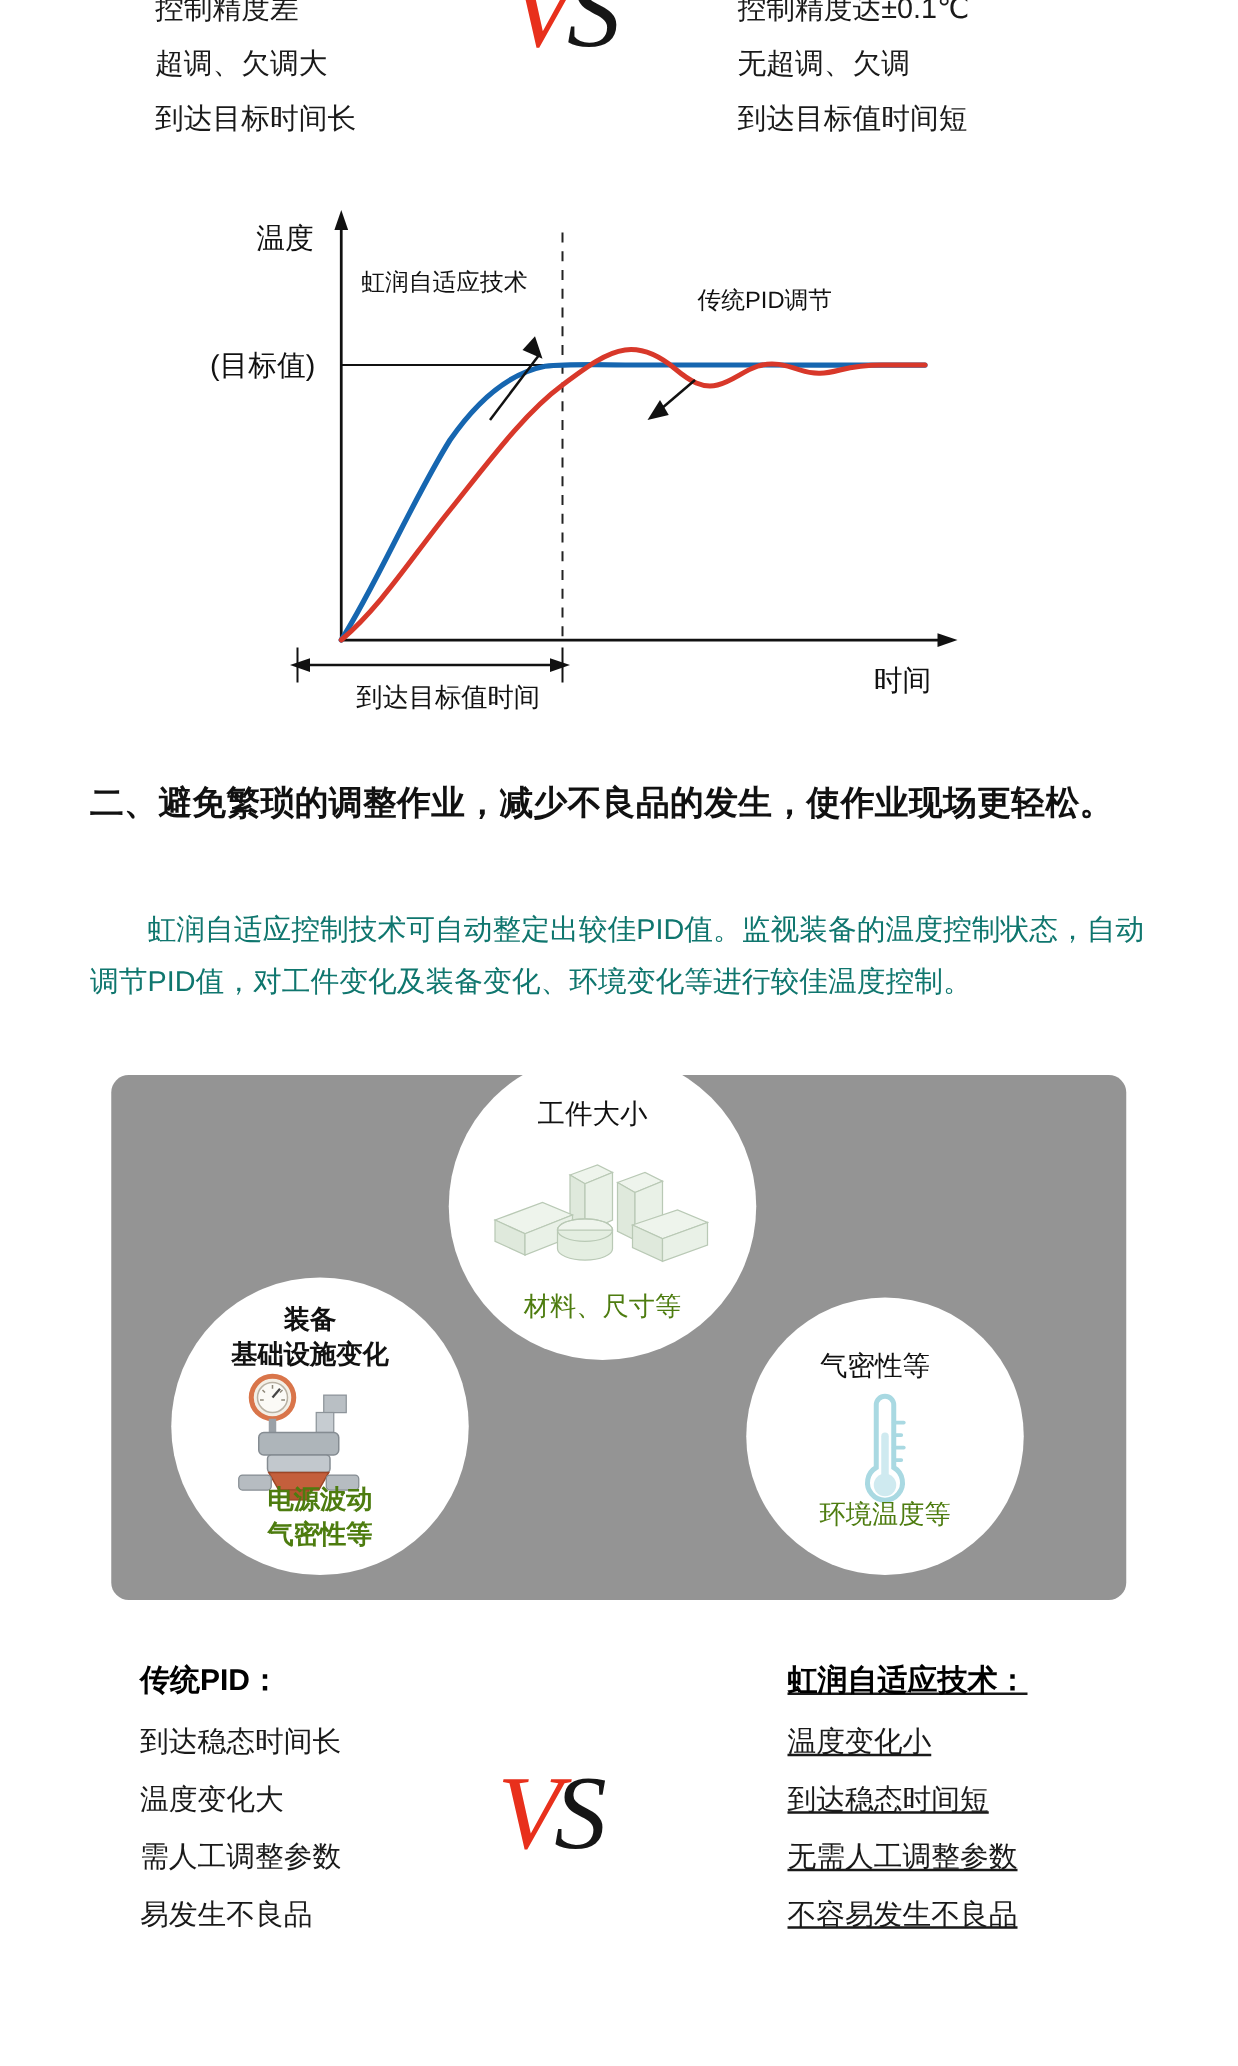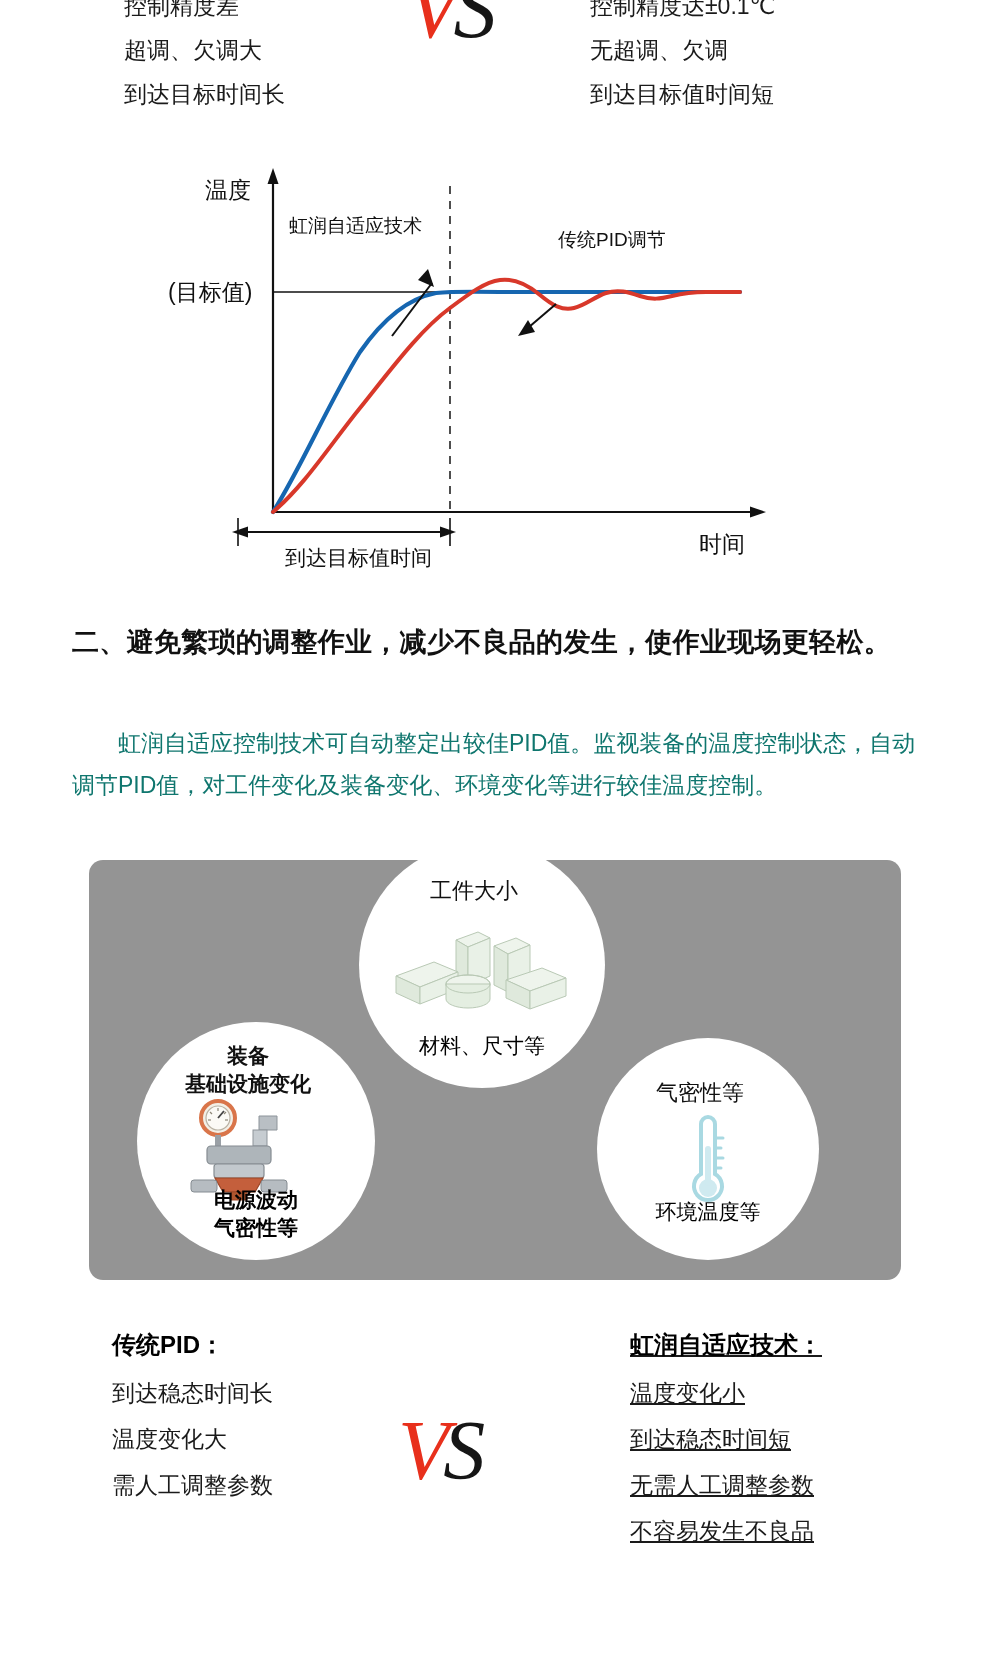--- a/index.html
+++ b/index.html
@@ -110,21 +110,21 @@
     font-size: 22px;
     line-height: 30px;
     color: #111;
     white-space: nowrap;
   }
   .c-sub {
     position: absolute;
     left: 0; right: 0;
     font-size: 21px;
     line-height: 29px;
-    color: #000000;
+    color: #4d7c0f;
     white-space: nowrap;
   }
   .c-top .c-title { top: 34px; }
   .c-top .c-sub { bottom: 28px; }
   .c-left .c-title { top: 20px; font-size: 21px; line-height: 28px; }
   .c-left .c-sub { bottom: 18px; font-size: 21px; line-height: 28px; }
   .c-right .c-title { top: 40px; }
   .c-right .c-sub { bottom: 34px; }
 
   .art { position: absolute; left: 0; right: 0; display: flex; justify-content: center; }
@@ -320,20 +320,21 @@
     <div class="c-sub">环境温度等</div>
   </div>
 </div>
 
 <div class="bot-compare">
   <div class="bc-col bc-left">
     <div class="bc-head">传统PID：</div>
     <div class="bc-line">到达稳态时间长</div>
     <div class="bc-line">温度变化大</div>
     <div class="bc-line">需人工调整参数</div>
+    <div class="bc-line">易发生不良品</div>
   </div>
   <div class="bc-col bc-right">
     <div class="bc-head">虹润自适应技术：</div>
     <div class="bc-line">温度变化小</div>
     <div class="bc-line">到达稳态时间短</div>
     <div class="bc-line">无需人工调整参数</div>
     <div class="bc-line">不容易发生不良品</div>
   </div>
   <div class="bc-vs">
     <span class="v">V</span><span class="s">S</span>

